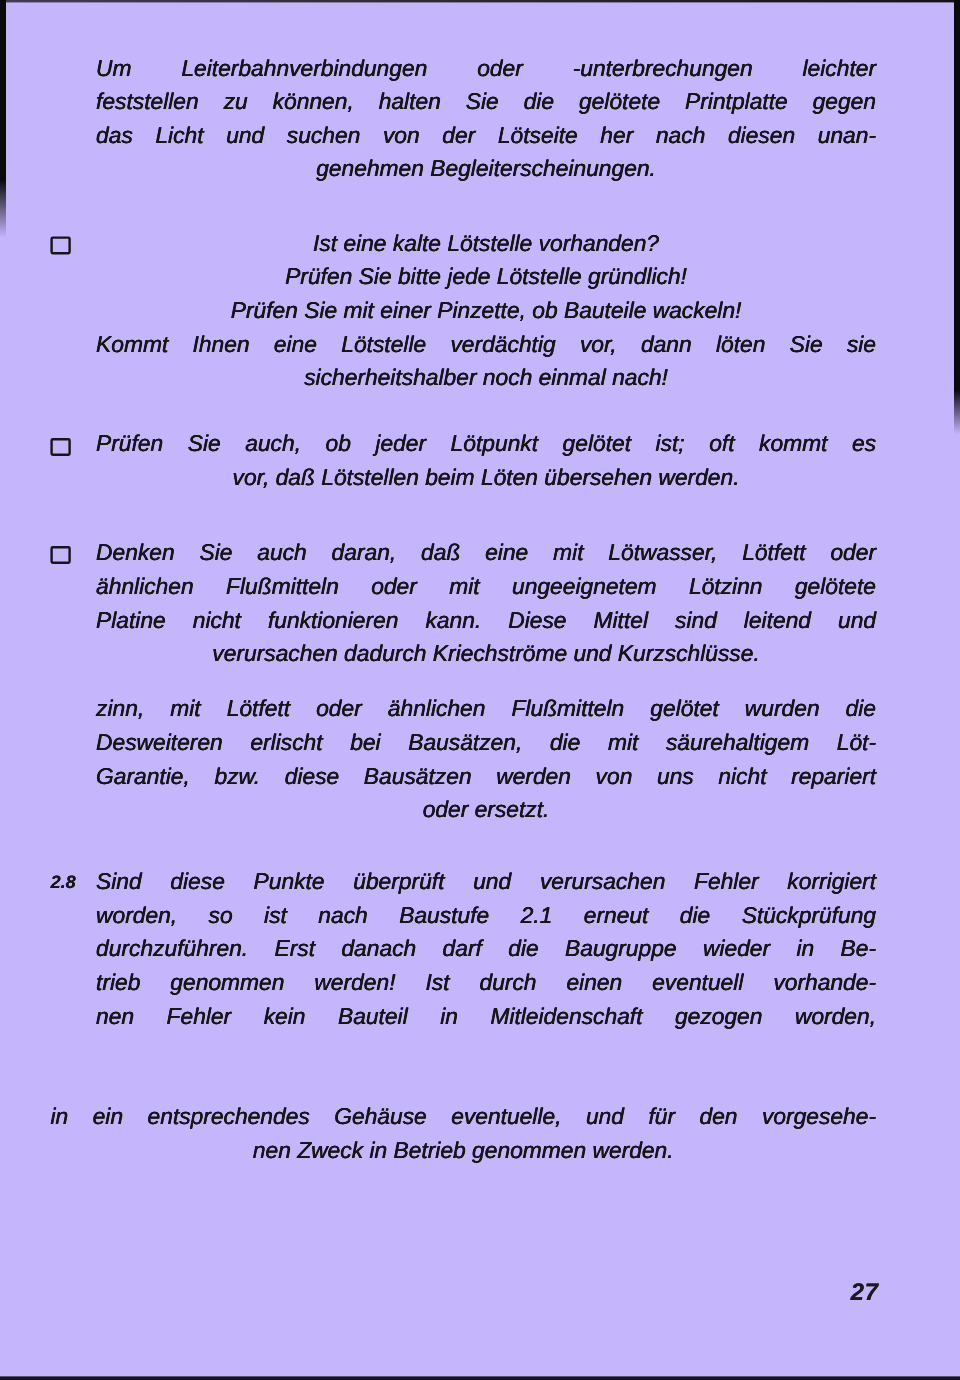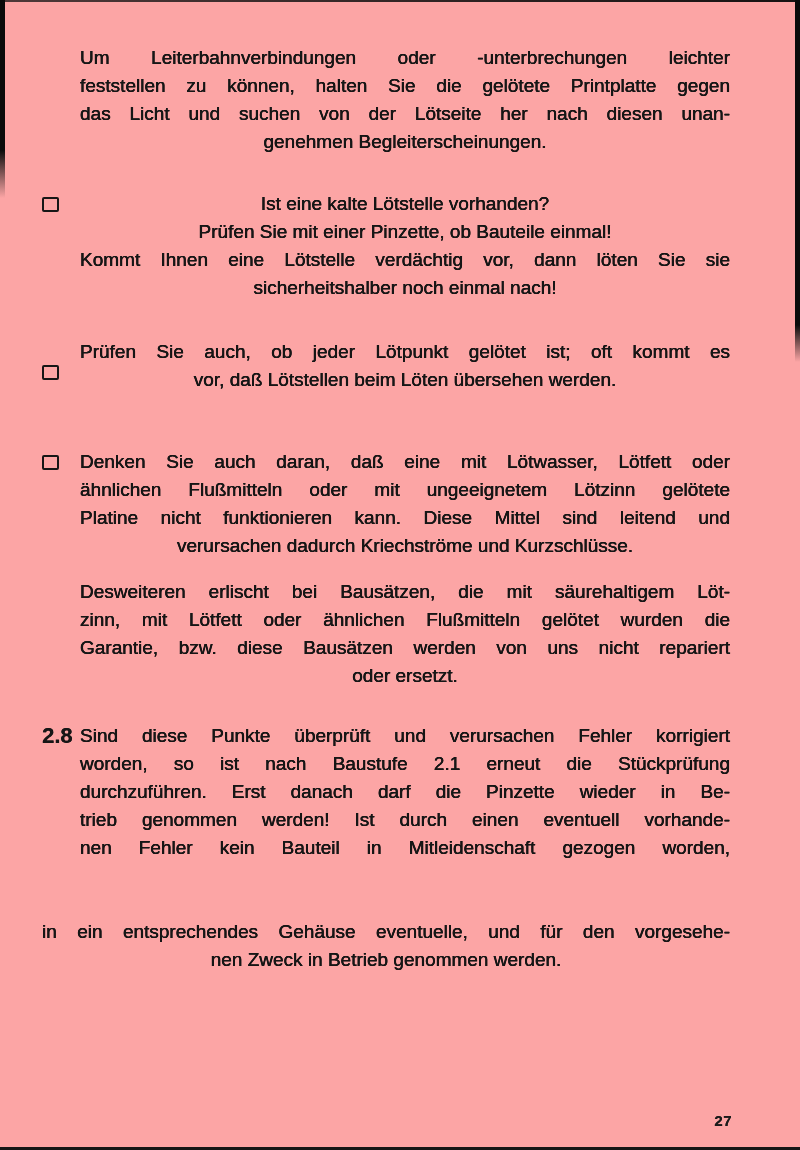--- a/index.html
+++ b/index.html
@@ -5,22 +5,23 @@
   html,body{margin:0;padding:0;}
   body{
     width:800px;height:1150px;
     background:#fcfcfb;
     overflow:hidden;
     position:relative;
     font-family:"Liberation Sans","DejaVu Sans",sans-serif;
   }
   .sheet{
     position:absolute;inset:0;
-    background:#fca5a5;
+    background:#c4b5fd;
     color:#161616;
+    font-style:italic;
   }
   
   .block{
     position:absolute;
     font-size:19px;
     line-height:28px;
     color:#161616;
     text-shadow:0.25px 0 0 currentColor, -0.15px 0 0 currentColor; 
   }
   .tl{white-space:normal;text-align:center;}
@@ -32,27 +33,27 @@
   .checkbox{
     position:absolute;left:42px;
     width:13px;height:11px;
     border:2.5px solid #161616;
     border-radius:2px;
     background:transparent;
   }
   
   .stepnum{
     position:absolute;left:42px;top:722px;
-    font-size:22px;line-height:28px;font-weight:bold;
+    font-size:15px;line-height:28px;font-weight:bold;
     color:#161616;
     text-shadow:0.25px 0 0 currentColor;
   }
   .pagenum{
-    position:absolute;top:1112px;right:68px;
-    font-size:15px;font-weight:bold;color:#1b1b1b;
+    position:absolute;top:1066px;right:68px;
+    font-size:20px;font-weight:bold;color:#1b1b1b;
     letter-spacing:0.5px;
     text-shadow:0.2px 0 0 currentColor;
   }
   
   .artifact{position:absolute;pointer-events:none;}
   .art-top{left:0;top:0;width:800px;height:2px;background:linear-gradient(to right,rgba(20,20,20,.75),rgba(10,10,10,.95));}
   .art-left{left:0;top:0;width:5px;height:198px;background:linear-gradient(to bottom,#0a0a0a 0 150px,rgba(10,10,10,0) 198px);}
   .art-right{right:0;top:0;width:5px;height:362px;background:linear-gradient(to bottom,#0a0a0a 0 325px,rgba(10,10,10,0) 362px);}
   .art-bottom{left:0;bottom:0;width:800px;height:3px;background:#161616;}
 </style>
@@ -69,51 +70,52 @@
   <div class="block col-indent" style="top:44px">
       <div class="tl jl">Um Leiterbahnverbindungen oder -unterbrechungen leichter</div>
       <div class="tl jl">feststellen zu können, halten Sie die gelötete Printplatte gegen</div>
       <div class="tl jl">das Licht und suchen von der Lötseite her nach diesen unan-</div>
       <div class="tl">genehmen Begleiterscheinungen.</div>
     </div>
 
   <span class="checkbox" style="top:197px"></span>
   <div class="block col-indent" style="top:190px">
       <div class="tl">Ist eine kalte Lötstelle vorhanden?</div>
-      <div class="tl">Prüfen Sie mit einer Pinzette, ob Bauteile einmal!</div>
+      <div class="tl">Prüfen Sie bitte jede Lötstelle gründlich!</div>
+      <div class="tl">Prüfen Sie mit einer Pinzette, ob Bauteile wackeln!</div>
       <div class="tl jl">Kommt Ihnen eine Lötstelle verdächtig vor, dann löten Sie sie</div>
       <div class="tl">sicherheitshalber noch einmal nach!</div>
     </div>
 
   <span class="checkbox" style="top:365px"></span>
-  <div class="block col-indent" style="top:338px">
+  <div class="block col-indent" style="top:357px">
       <div class="tl jl">Prüfen Sie auch, ob jeder Lötpunkt gelötet ist; oft kommt es</div>
       <div class="tl">vor, daß Lötstellen beim Löten übersehen werden.</div>
     </div>
 
   <span class="checkbox" style="top:455px"></span>
   <div class="block col-indent" style="top:448px">
       <div class="tl jl">Denken Sie auch daran, daß eine mit Lötwasser, Lötfett oder</div>
       <div class="tl jl">ähnlichen Flußmitteln oder mit ungeeignetem Lötzinn gelötete</div>
       <div class="tl jl">Platine nicht funktionieren kann. Diese Mittel sind leitend und</div>
       <div class="tl">verursachen dadurch Kriechströme und Kurzschlüsse.</div>
     </div>
 
   <div class="block col-indent" style="top:578px">
+      <div class="tl jl">zinn, mit Lötfett oder ähnlichen Flußmitteln gelötet wurden die</div>
       <div class="tl jl">Desweiteren erlischt bei Bausätzen, die mit säurehaltigem Löt-</div>
-      <div class="tl jl">zinn, mit Lötfett oder ähnlichen Flußmitteln gelötet wurden die</div>
       <div class="tl jl">Garantie, bzw. diese Bausätzen werden von uns nicht repariert</div>
       <div class="tl">oder ersetzt.</div>
     </div>
 
   <span class="stepnum">2.8</span>
   <div class="block col-indent" style="top:722px">
       <div class="tl jl">Sind diese Punkte überprüft und verursachen Fehler korrigiert</div>
       <div class="tl jl">worden, so ist nach Baustufe 2.1 erneut die Stückprüfung</div>
-      <div class="tl jl">durchzuführen. Erst danach darf die Pinzette wieder in Be-</div>
+      <div class="tl jl">durchzuführen. Erst danach darf die Baugruppe wieder in Be-</div>
       <div class="tl jl">trieb genommen werden! Ist durch einen eventuell vorhande-</div>
       <div class="tl jl">nen Fehler kein Bauteil in Mitleidenschaft gezogen worden,</div>
     </div>
 
   <div class="block col-full" style="top:918px">
       <div class="tl jl">in ein entsprechendes Gehäuse eventuelle, und für den vorgesehe-</div>
       <div class="tl">nen Zweck in Betrieb genommen werden.</div>
     </div>
 
   <div class="pagenum">27</div>

